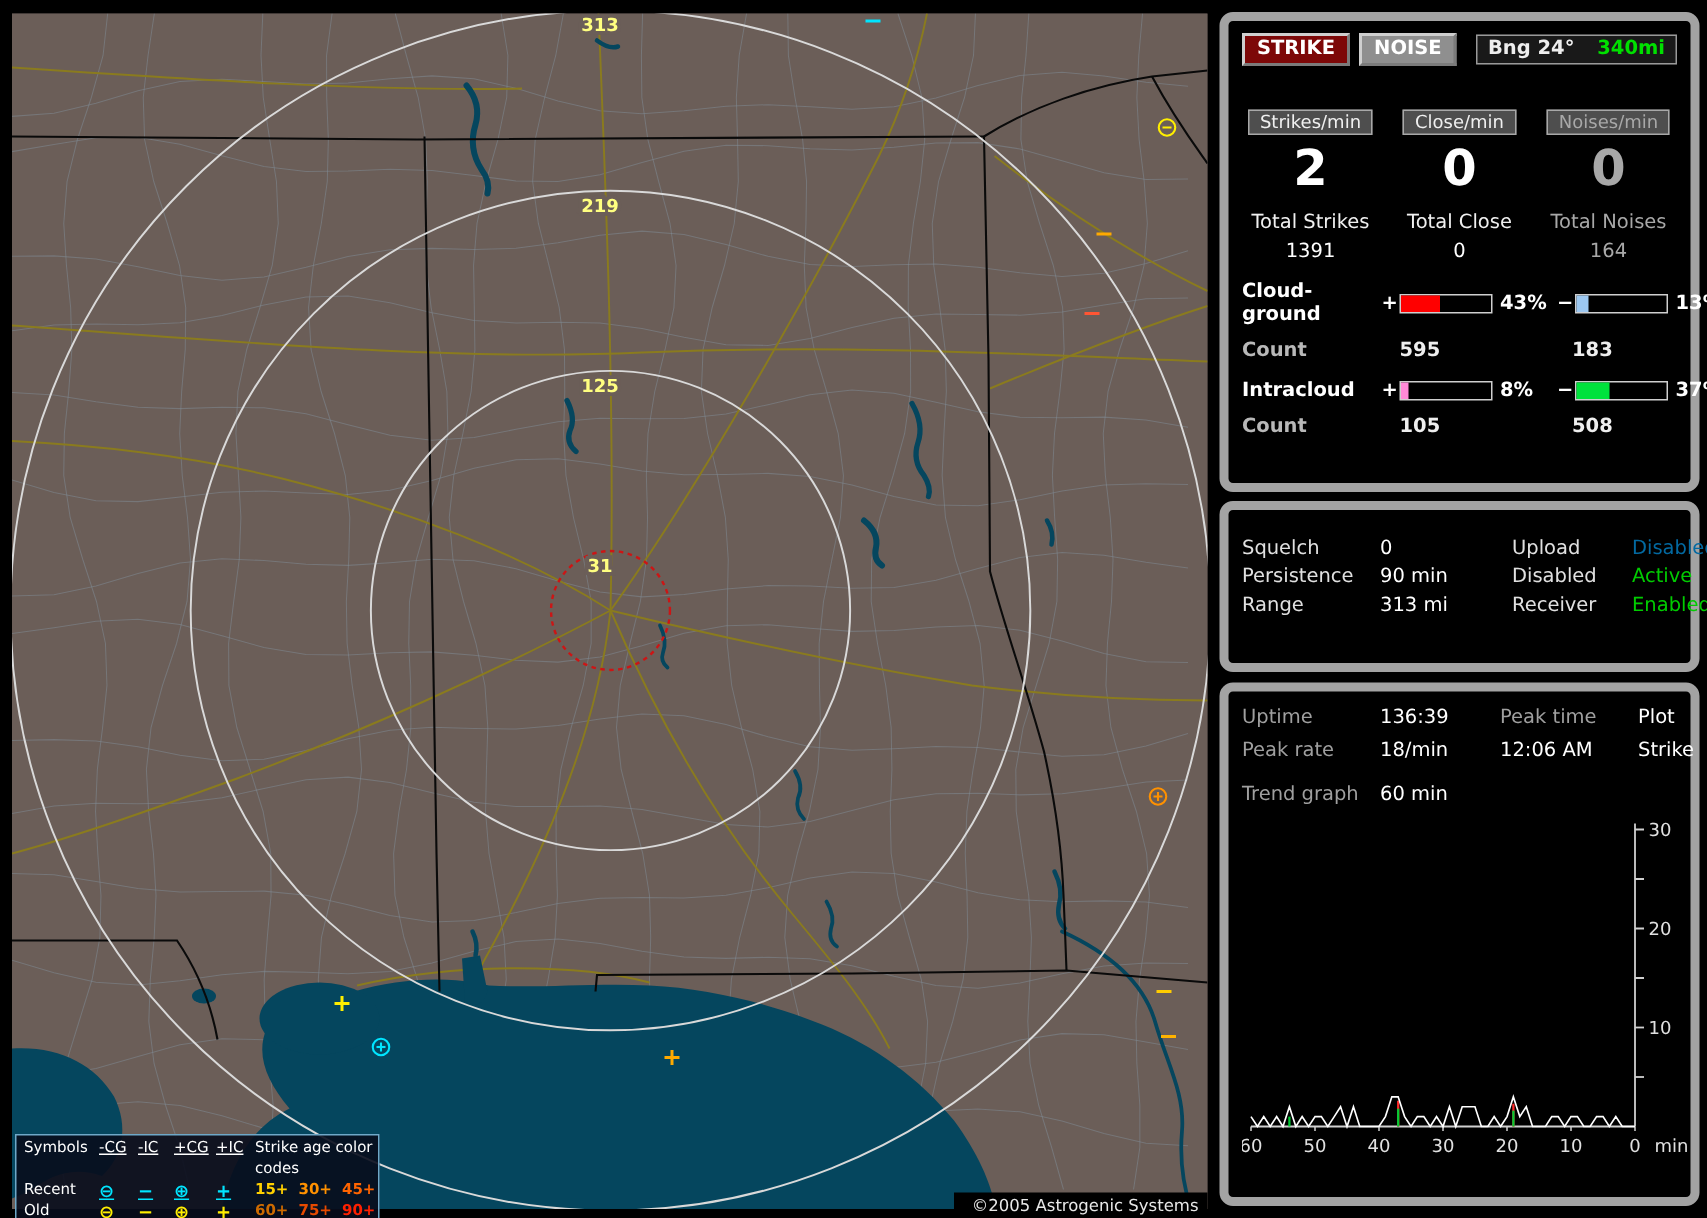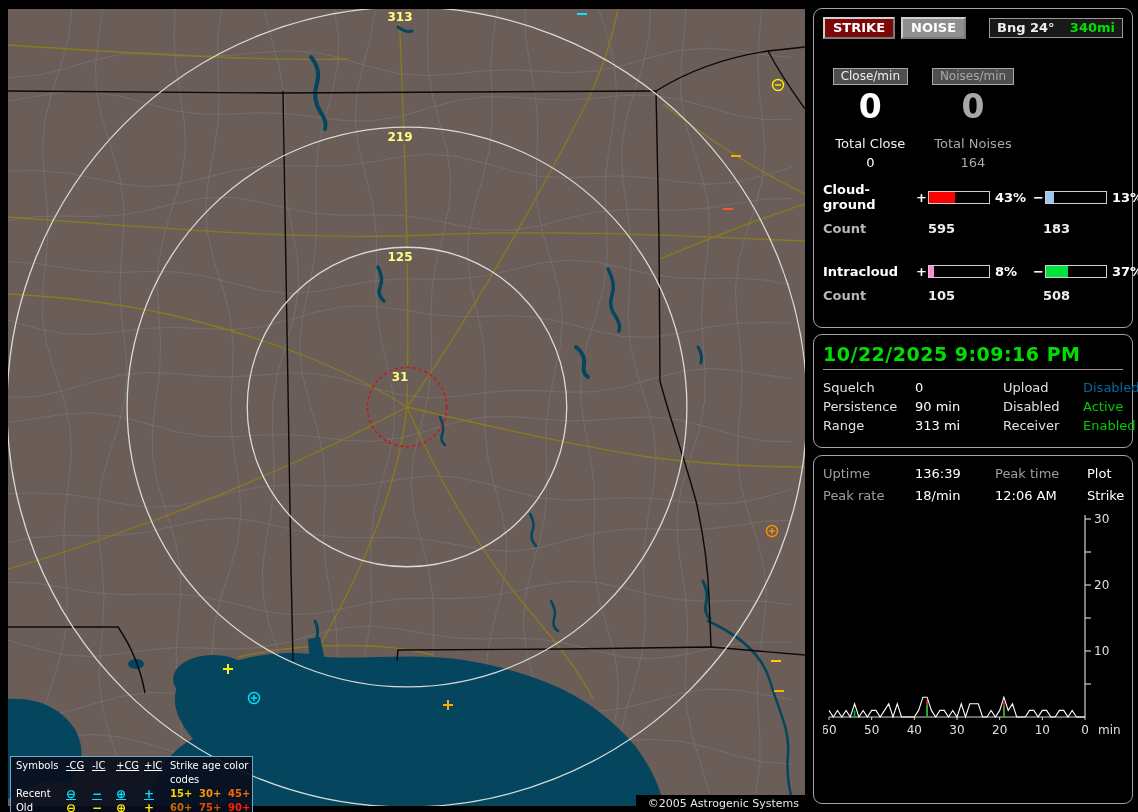--- a/index.html
+++ b/index.html
@@ -12,21 +12,21 @@
           background:rgba(8,12,28,.9);border:1px solid #6fa8c8;padding:2px 3px 2px 5px;
           font-size:10px;line-height:14px;color:#fff;}
   .lg-grid{display:grid;grid-template-columns:50px 26px 24px 28px 26px 1fr;}
   .lg-sym{font-size:12px;font-weight:bold;text-decoration:underline;}
   .lg-ages{display:grid;grid-template-columns:29px 29px 29px;font-weight:bold;}
   .lg-age{text-align:left;}
   .copyright{position:absolute;right:0px;bottom:-7px;background:#000;color:#e8e8e8;
              font-size:11px;padding:2px 6px 3px 12px;}
   
   .panel{position:absolute;left:813px;width:320px;box-sizing:border-box;background:#000;
-         border:1px solid #a3a3a3;border-radius:9px;padding:8px 9px;}
+         border:6px solid #a3a3a3;border-radius:9px;padding:8px 9px;}
   #panel-top{top:8px;height:320px;}
   #panel-status{top:334px;height:114px;}
   #panel-trend{top:455px;height:349px;}
   .btn-row{display:flex;align-items:center;gap:6px;}
   .btn{font-weight:bold;font-size:13px;padding:1px 8px 2px;border:2px outset #cfcfcf;}
   .btn-strike{background:#7d0808;color:#fff;}
   .btn-noise{background:#8f8f8f;color:#fff;}
   .bng-box{margin-left:auto;display:flex;gap:10px;align-items:center;background:#191919;
            border:1px solid #999;padding:1px 7px 2px;font-weight:bold;font-size:13px;width:118px;
            justify-content:space-between;}
@@ -238,20 +238,26 @@
     <span class="btn btn-strike">STRIKE</span>
     <span class="btn btn-noise">NOISE</span>
     <span class="bng-box">
       <span>Bng 24°</span>
       <span class="bng-rng">340mi</span>
     </span>
   </div>
 
   <div class="stats-row">
     <div class="stat-col">
+      <span class="chip">Strikes/min</span>
+      <div class="big-val">2</div>
+      <div class="total-lab">Total Strikes</div>
+      <div class="total-val">1391</div>
+    </div>
+    <div class="stat-col">
       <span class="chip">Close/min</span>
       <div class="big-val">0</div>
       <div class="total-lab">Total Close</div>
       <div class="total-val">0</div>
     </div>
     <div class="stat-col dim">
       <span class="chip">Noises/min</span>
       <div class="big-val">0</div>
       <div class="total-lab">Total Noises</div>
       <div class="total-val">164</div>
@@ -273,21 +279,21 @@
     <span class="pct">13%</span>
   </div>
   <div class="count-row">
     <span class="count-lab">Count</span>
     <span></span>
     <span>595</span>
     <span></span>
     <span>183</span>
   </div>
 
-  <div class="dist-row" style="margin-top:28px">
+  <div class="dist-row" style="margin-top:12px">
     <span>Intracloud</span>
     <span class="sign">+</span>
     <span class="bar">
         <span class="bar-fill" style="display: block; width: 8%; background-color: rgb(255, 138, 216);"></span>
       </span>
     <span class="pct">8%</span>
     <span class="sign">−</span>
     <span class="bar">
         <span class="bar-fill" style="display: block; width: 37%; background-color: rgb(0, 226, 60);"></span>
       </span>
@@ -296,21 +302,20 @@
   <div class="count-row">
     <span class="count-lab">Count</span>
     <span></span>
     <span>105</span>
     <span></span>
     <span>508</span>
   </div>
 </div>
 
 <div class="panel" id="panel-status">
-  <div class="dt">10/22/2025 9:09:16 PM</div>
   <div class="st-grid">
     <span class="lab">Squelch</span>
     <span class="val">0</span>
     <span class="lab">Upload</span>
     <span class="dimv">Disabled</span>
 
     <span class="lab">Persistence</span>
     <span class="val">90 min</span>
     <span class="lab">Disabled</span>
     <span class="green">Active</span>
@@ -326,20 +331,24 @@
   <div class="tr-grid">
     <span class="labg">Uptime</span>
     <span class="val">136:39</span>
     <span class="labg">Peak time</span>
     <span class="val">Plot</span>
 
     <span class="labg">Peak rate</span>
     <span class="val">18/min</span>
     <span class="val">12:06 AM</span>
     <span class="val">Strike</span>
+  </div>
+  <div class="tg-row">
+    <span class="labg">Trend graph</span>
+    <span class="val">60 min</span>
   </div>
   <svg id="trend-svg" width="302" height="255" viewBox="0 0 302 255">
       <line x1="262" y1="8" x2="262" y2="210" stroke="#d0d0d0" stroke-width="1.2"></line>
       <line x1="6" y1="210" x2="262" y2="210" stroke="#d0d0d0" stroke-width="1.2"></line>
       <line x1="262" y1="177" x2="268" y2="177" stroke="#d0d0d0" stroke-width="1.2"></line>
       <line x1="262" y1="144" x2="268" y2="144" stroke="#d0d0d0" stroke-width="1.2"></line>
       <line x1="262" y1="111" x2="268" y2="111" stroke="#d0d0d0" stroke-width="1.2"></line>
       <line x1="262" y1="78" x2="268" y2="78" stroke="#d0d0d0" stroke-width="1.2"></line>
       <line x1="262" y1="45" x2="268" y2="45" stroke="#d0d0d0" stroke-width="1.2"></line>
       <line x1="262" y1="12" x2="268" y2="12" stroke="#d0d0d0" stroke-width="1.2"></line>

